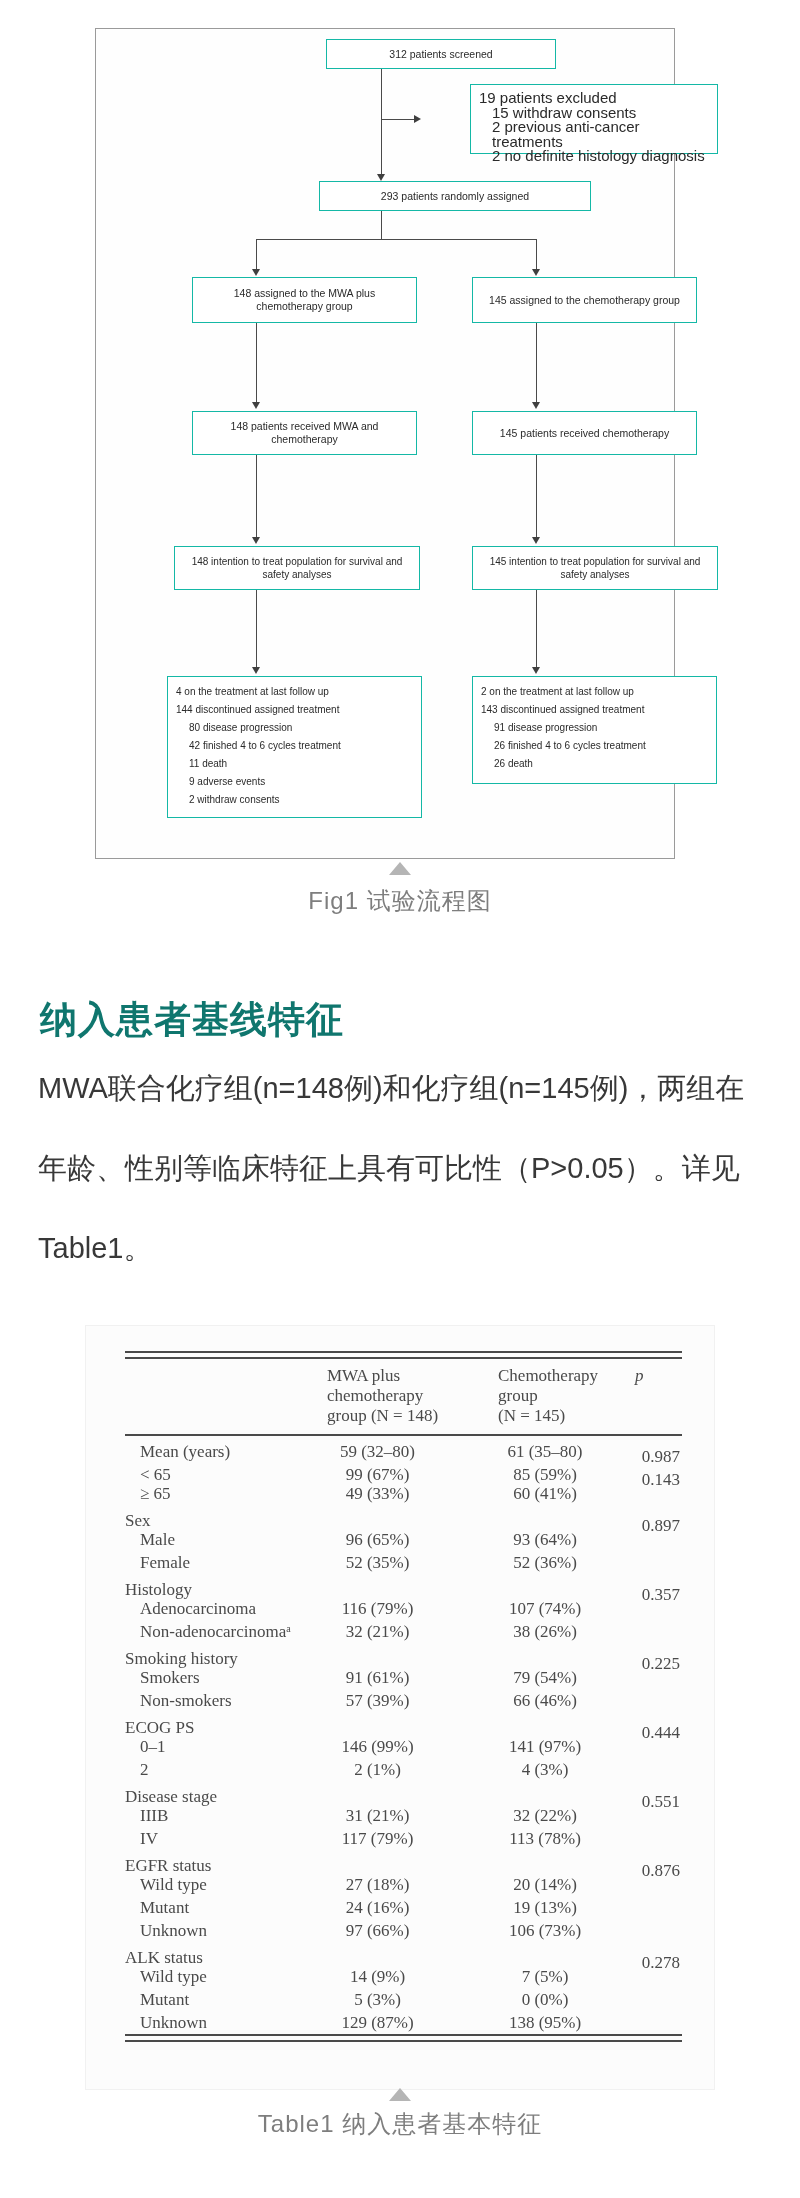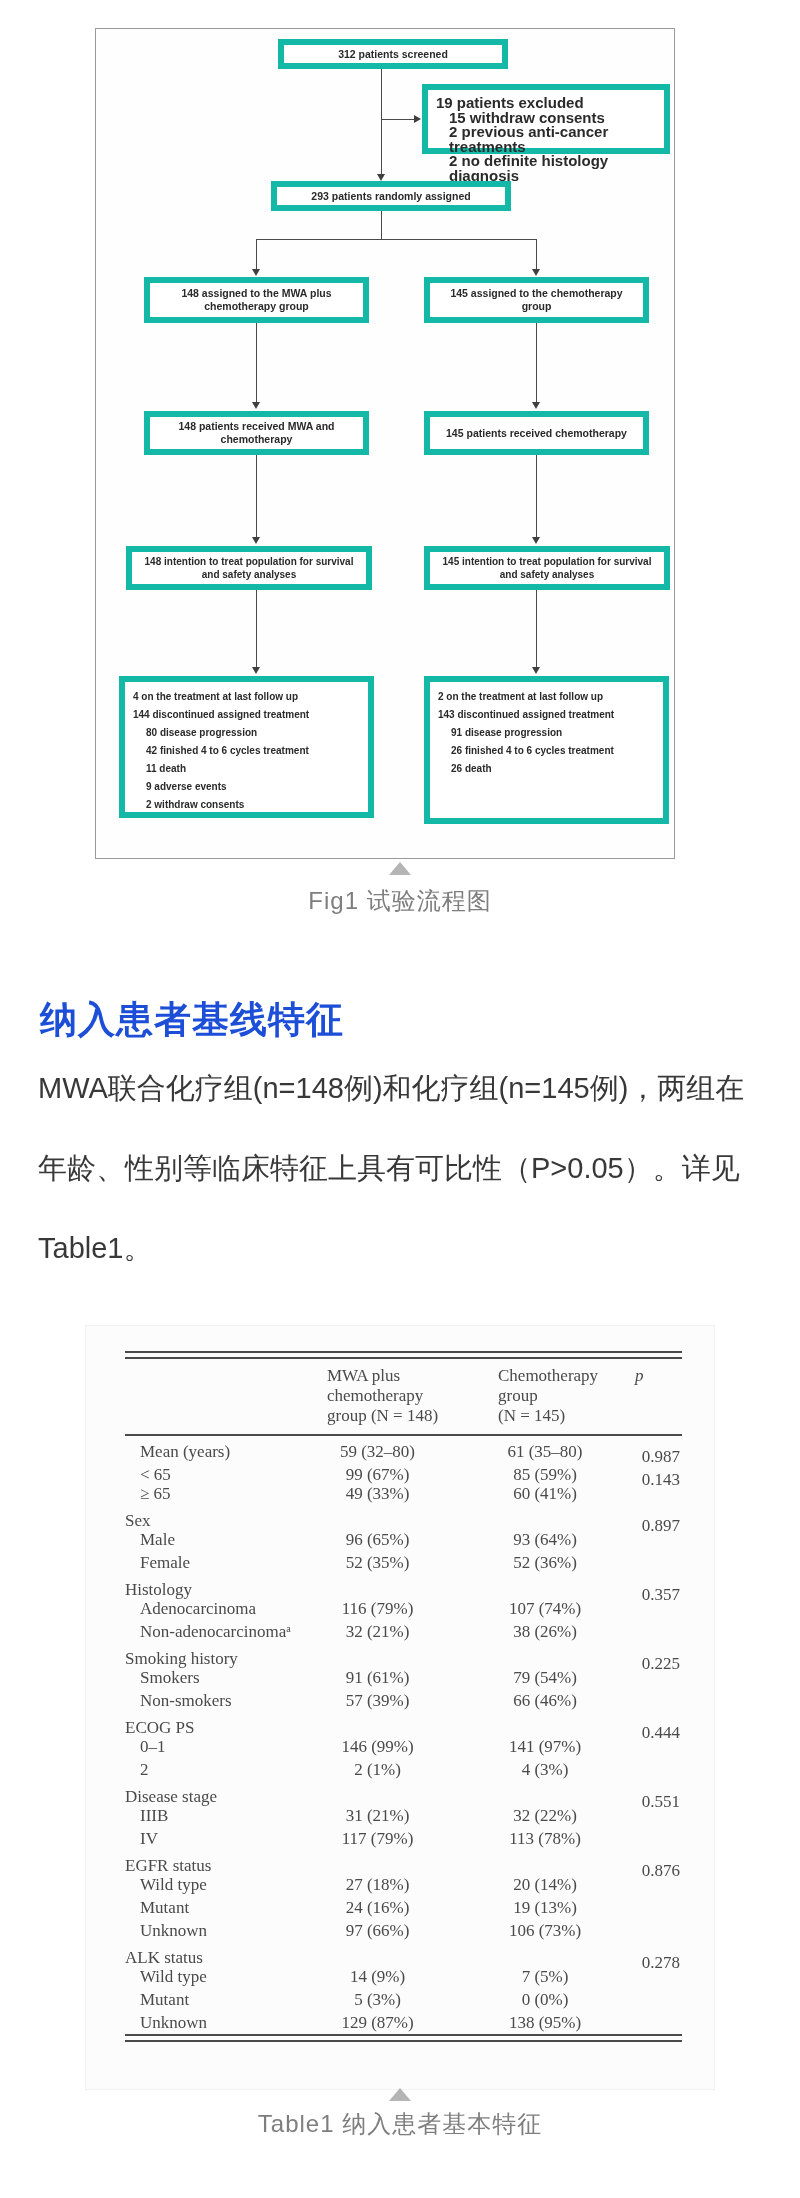--- a/index.html
+++ b/index.html
@@ -2,41 +2,41 @@
 <html><head>
 <meta charset="utf-8">
 <style>
   html,body{margin:0;padding:0;background:#ffffff;}
   .page{position:relative;width:800px;height:2198px;background:#ffffff;overflow:hidden;
         font-family:"Liberation Sans","DejaVu Sans",sans-serif;}
 
   
   .flowchart{position:absolute;left:95px;top:28px;width:578px;height:829px;
              border:1px solid #9a9a9a;background:#fefefe;}
-  .fbox{position:absolute;border:6px solid #14b8a6;background:#fff;color:#2a2a2a;
-        font-weight:bold;font-size:10.5px;line-height:13px;box-sizing:border-box;}
+  .fbox{position:absolute;border:1px solid #14b8a6;background:#fff;color:#2a2a2a;
+        font-weight:normal;font-size:10.5px;line-height:13px;box-sizing:border-box;margin-left:48px;}
   .fbox.center{display:flex;align-items:center;justify-content:center;text-align:center;padding:3px 8px;}
   .fbox.listbox{padding:6px 6px 4px 8px;font-size:15px;line-height:14.5px;text-align:left;}
   .fbox .sub{padding-left:13px;}
   .ln{position:absolute;background:#4a4a4a;}
   .arr-d{position:absolute;width:0;height:0;border-left:4px solid transparent;
          border-right:4px solid transparent;border-top:7px solid #3f3f3f;}
   .arr-r{position:absolute;width:0;height:0;border-top:4px solid transparent;
          border-bottom:4px solid transparent;border-left:7px solid #3f3f3f;}
 
   
   .tri-up{position:absolute;width:0;height:0;border-left:11px solid transparent;
           border-right:11px solid transparent;border-bottom:13px solid #b5b5b5;}
   .cap{position:absolute;width:800px;left:0;text-align:center;color:#7e7e7e;
        font-size:24px;letter-spacing:1px;}
 
   
   .sec-heading{position:absolute;left:40px;top:995px;margin:0;
                font-family:"Liberation Serif","DejaVu Serif",serif;
-               font-size:37px;font-weight:bold;color:#1d4ed8;letter-spacing:1px;}
+               font-size:37px;font-weight:bold;color:#0f766e;letter-spacing:1px;}
   .sec-para{position:absolute;left:38px;top:1048px;width:728px;margin:0;
             font-size:29px;line-height:80px;color:#383838;text-align:left;}
 
   
   .table-scan{position:absolute;left:85px;top:1325px;width:630px;height:765px;
               background:#fcfcfc;border:1px solid #f1f1f1;box-sizing:border-box;
               font-family:"Liberation Serif","DejaVu Serif",serif;color:#4a4a4a;}
   .t-inner{position:absolute;left:39px;top:0;width:557px;}
   .rule-double{height:4px;border-top:2px solid #4a4a4a;border-bottom:2px solid #4a4a4a;margin-top:0;}
   .rule-double.first{margin-top:25px;}
@@ -71,21 +71,21 @@
     <div class="fbox listbox" style="left:326px;top:55px;width:248px;height:70px;">
       <div>19 patients excluded</div>
       <div>
 
       <div class="sub">15 withdraw consents</div>
           <div class="sub">2 previous anti-cancer treatments</div>
           <div class="sub">2 no definite histology diagnosis</div>
         </div>
     </div>
 
-    <div class="fbox center" style="left:175px;top:152px;width:240px;height:30px;">293 patients randomly assigned</div>
+    <div class="fbox center" style="left:175px;top:152px;width:272px;height:30px;">293 patients randomly assigned</div>
 
     <div class="ln" style="left:285px;top:182px;width:1px;height:28px;"></div>
     <div class="ln" style="left:160px;top:210px;width:281px;height:1px;"></div>
     <div class="ln" style="left:160px;top:210px;width:1px;height:30px;"></div>
     <div class="ln" style="left:440px;top:210px;width:1px;height:30px;"></div>
     <div class="arr-d" style="left:156px;top:240px;"></div>
     <div class="arr-d" style="left:436px;top:240px;"></div>
 
     <div class="fbox center" style="left:48px;top:248px;width:225px;height:46px;">148 assigned to the MWA plus chemotherapy group</div>
     <div class="fbox center" style="left:328px;top:248px;width:225px;height:46px;">145 assigned to the chemotherapy group</div>
@@ -120,21 +120,21 @@
       <div>
 
       <div class="sub">80 disease progression</div>
           <div class="sub">42 finished 4 to 6 cycles treatment</div>
           <div class="sub">11 death</div>
           <div class="sub">9 adverse events</div>
           <div class="sub">2 withdraw consents</div>
         </div>
     </div>
 
-    <div class="fbox listbox" style="left:328px;top:647px;width:245px;height:148px;font-size:10px;line-height:18px;">
+    <div class="fbox listbox" style="left:328px;top:647px;width:245px;height:108px;font-size:10px;line-height:18px;">
       <div>
 
       <div>2 on the treatment at last follow up</div>
           <div>143 discontinued assigned treatment</div>
         </div>
       <div>
 
       <div class="sub">91 disease progression</div>
           <div class="sub">26 finished 4 to 6 cycles treatment</div>
           <div class="sub">26 death</div>

